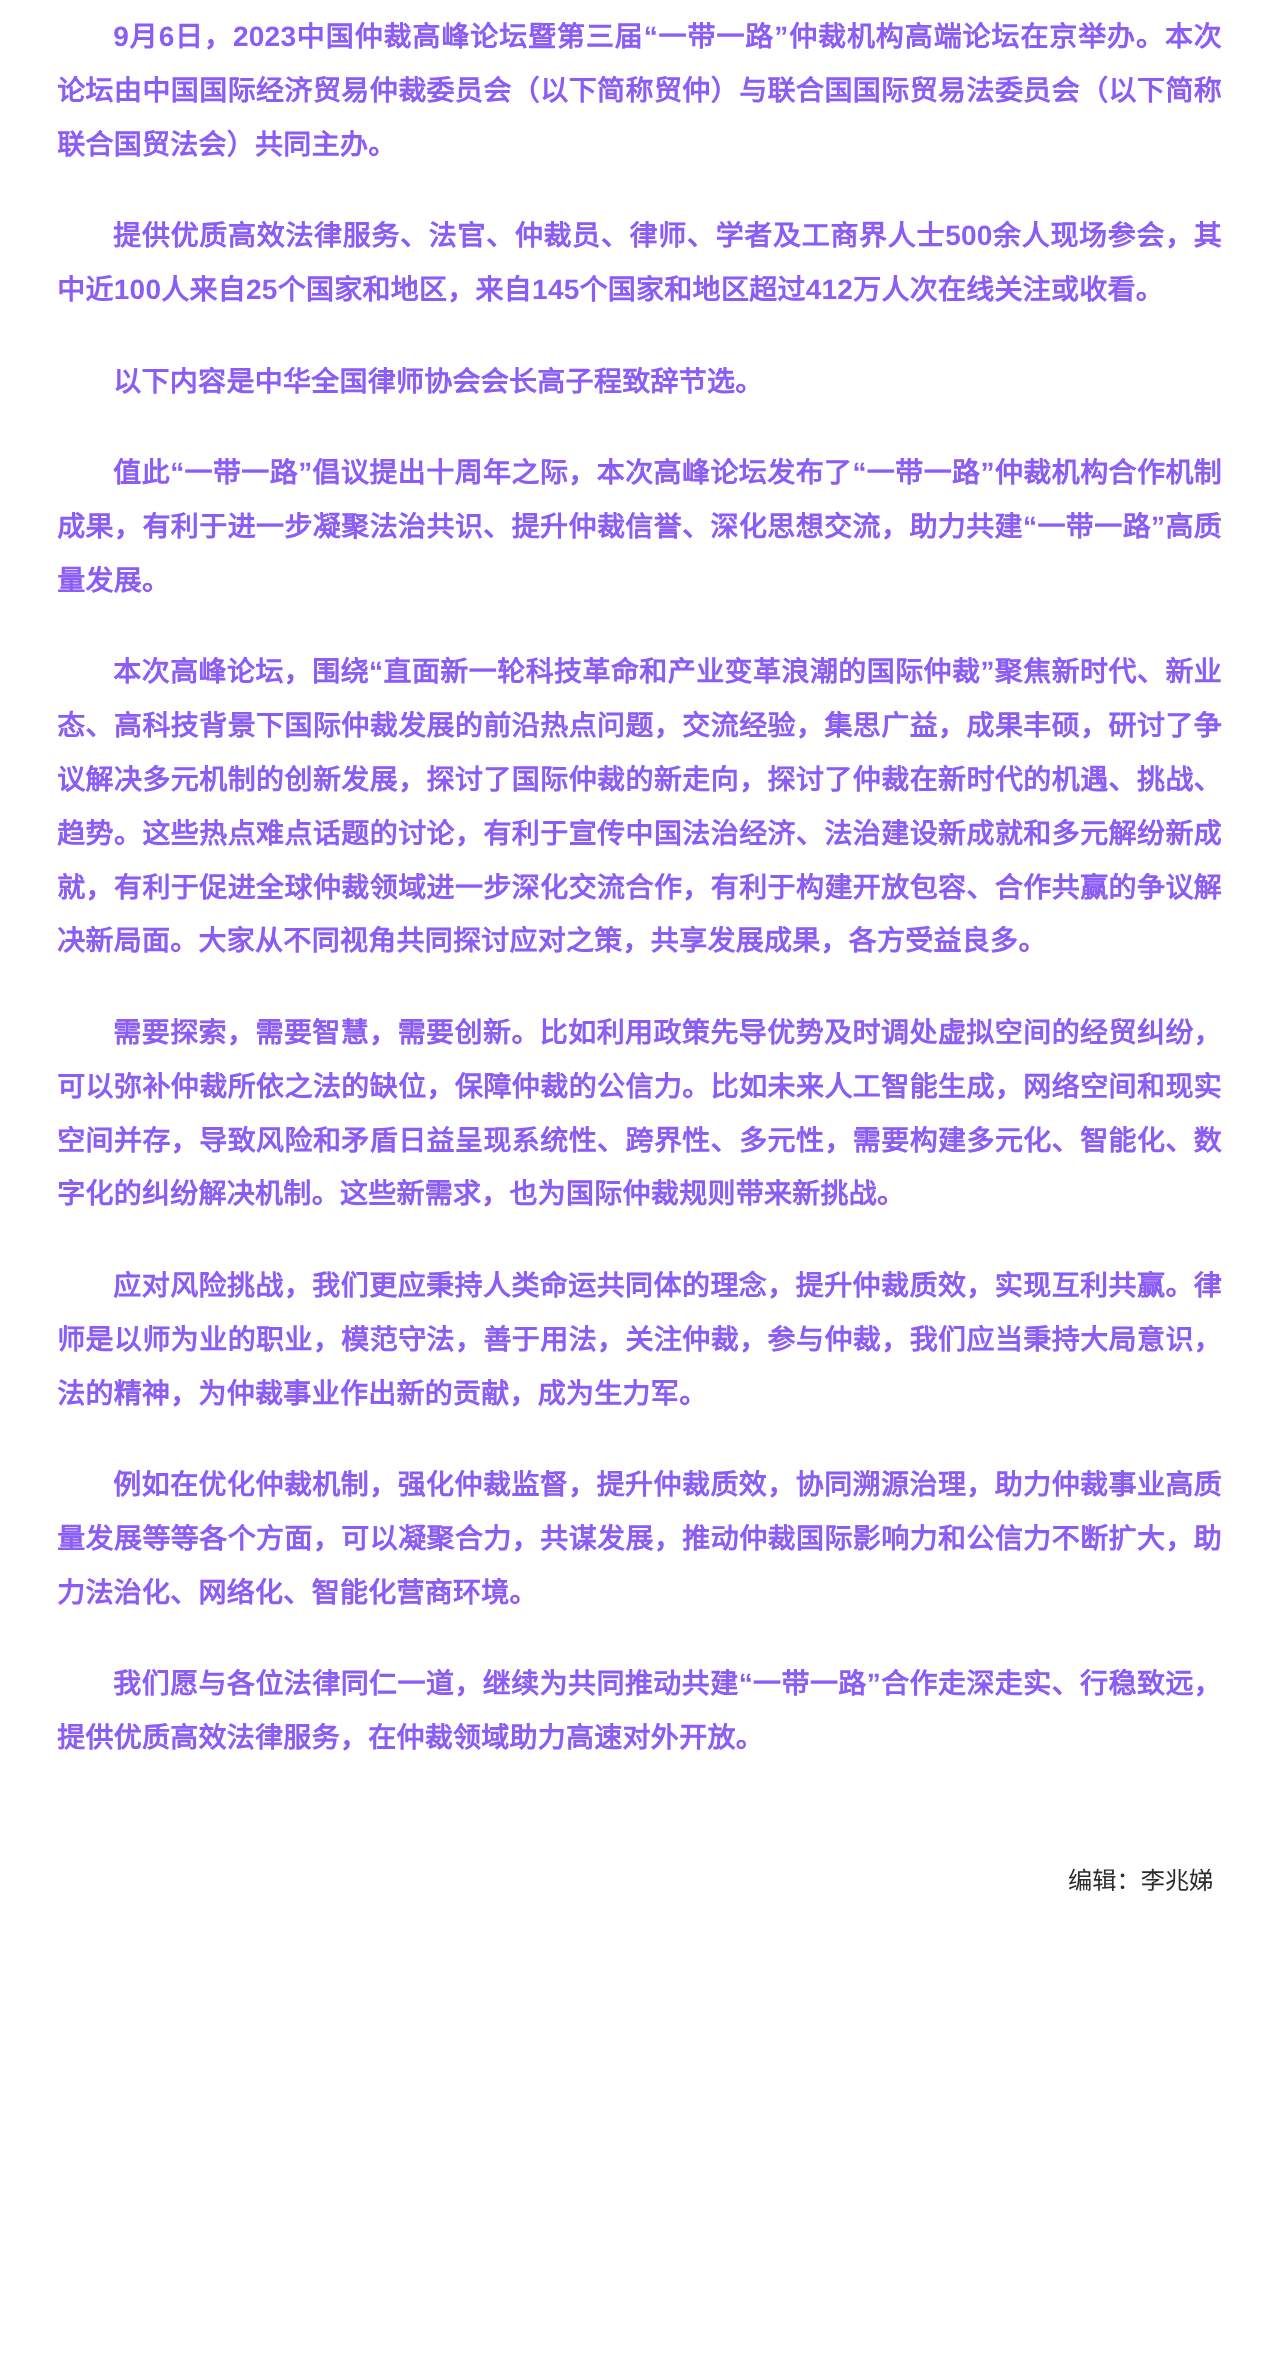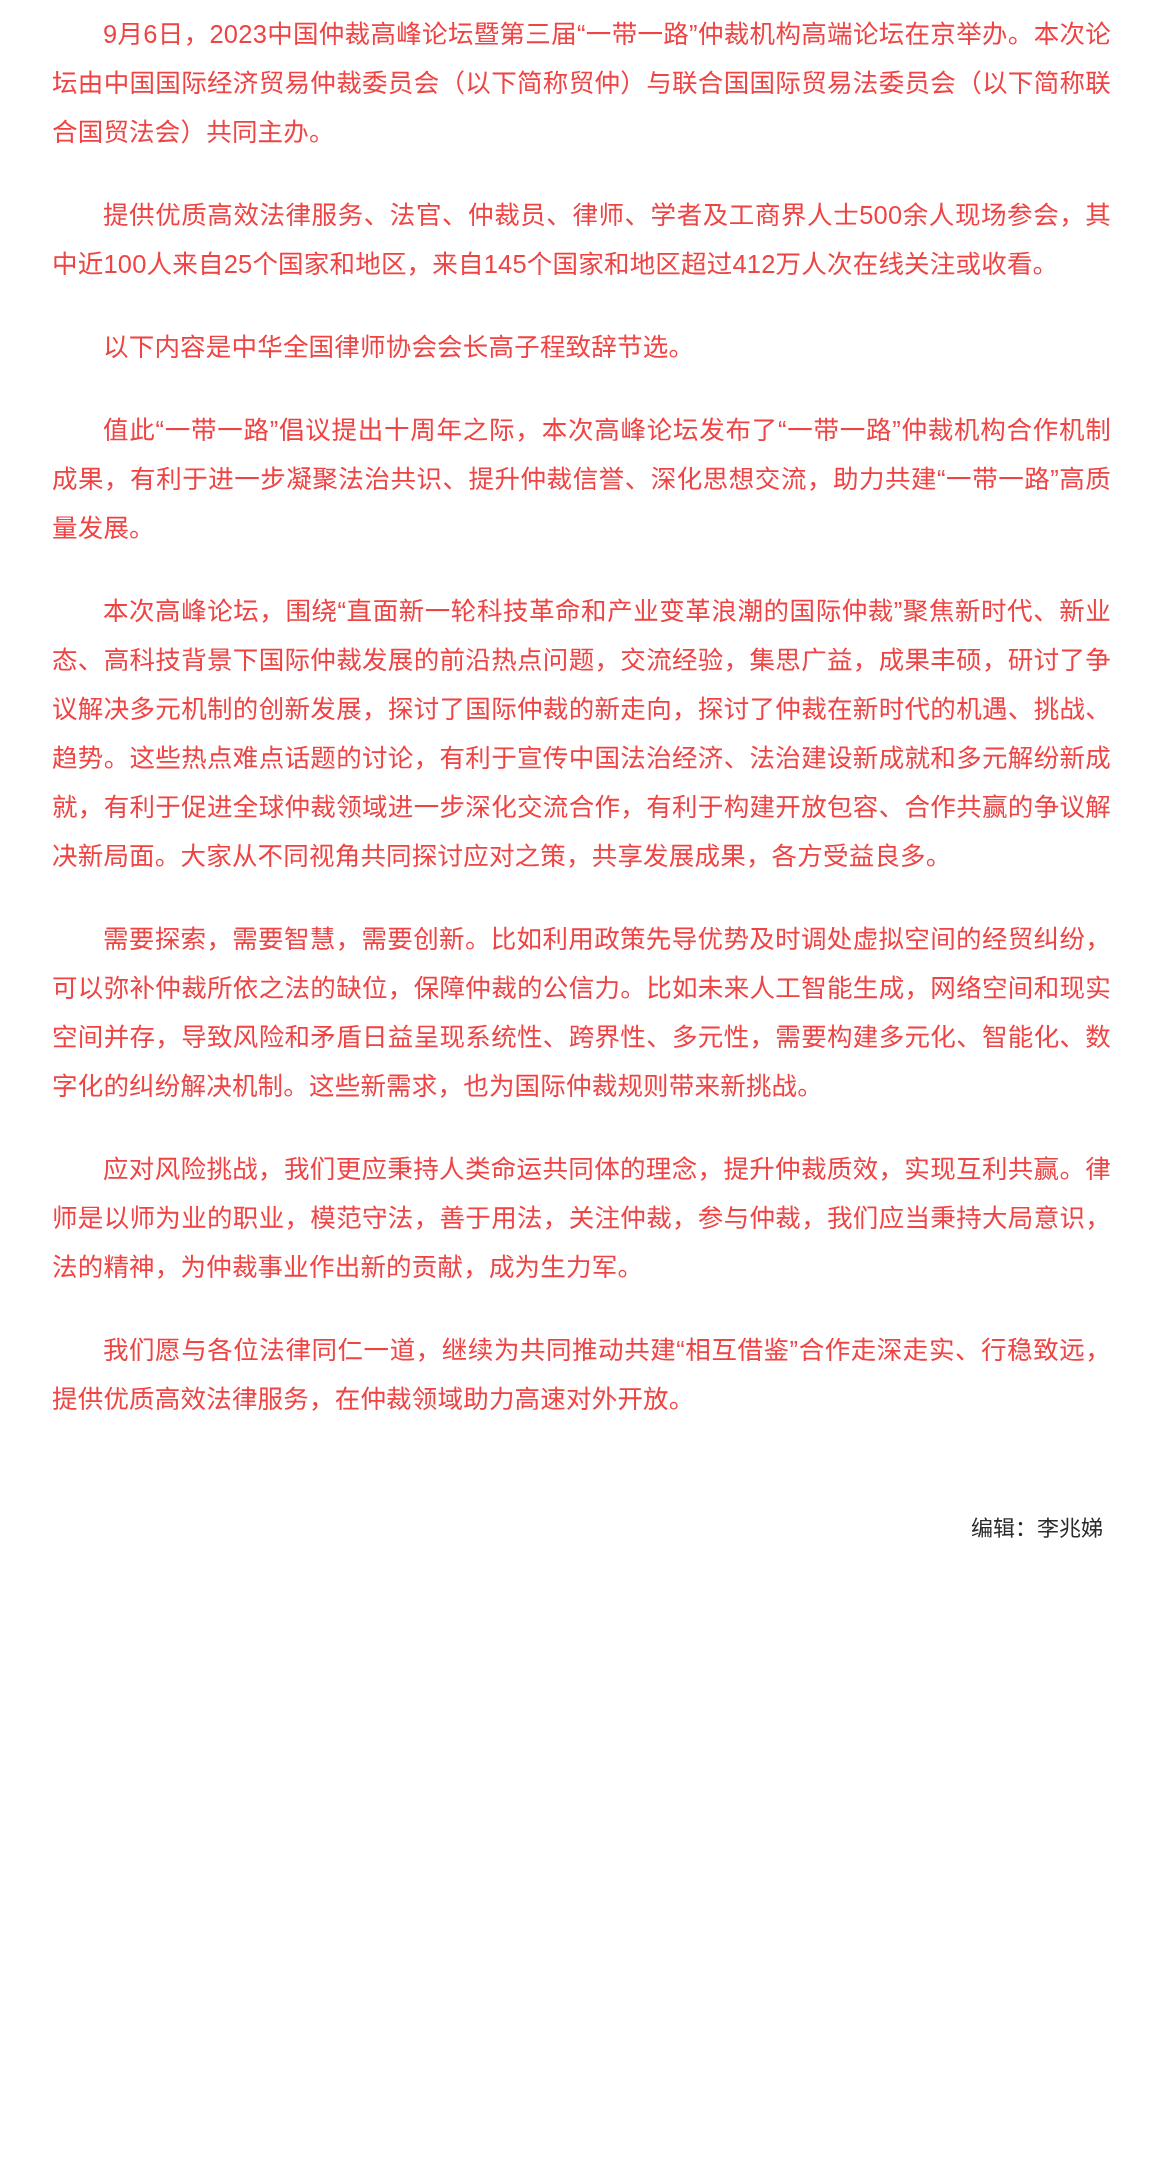--- a/index.html
+++ b/index.html
@@ -27,22 +27,22 @@
     padding-top: 4px;
   }
   .para {
     margin: 0 0 34px 0;
     font-size: 25.5px;
     line-height: 49px;
     letter-spacing: 0.2px;
     text-align: justify;
     text-justify: inter-character;
     text-indent: 2em;
-    color: #ef4444;
-    font-weight: 400;
+    color: #8b5cf6;
+    font-weight: 700;
   }
   .para:last-of-type {
     margin-bottom: 0;
   }
   .editor-line {
     margin: 0;
     padding-top: 54px;
     padding-right: 8px;
     font-size: 22px;
     line-height: 34px;
@@ -56,18 +56,19 @@
 <div class="article">
   <div class="article-body">
 
     <p class="para">9月6日，2023中国仲裁高峰论坛暨第三届“一带一路”仲裁机构高端论坛在京举办。本次论坛由中国国际经济贸易仲裁委员会（以下简称贸仲）与联合国国际贸易法委员会（以下简称联合国贸法会）共同主办。</p>
     <p class="para">提供优质高效法律服务、法官、仲裁员、律师、学者及工商界人士500余人现场参会，其中近100人来自25个国家和地区，来自145个国家和地区超过412万人次在线关注或收看。</p>
     <p class="para">以下内容是中华全国律师协会会长高子程致辞节选。</p>
     <p class="para">值此“一带一路”倡议提出十周年之际，本次高峰论坛发布了“一带一路”仲裁机构合作机制成果，有利于进一步凝聚法治共识、提升仲裁信誉、深化思想交流，助力共建“一带一路”高质量发展。</p>
     <p class="para">本次高峰论坛，围绕“直面新一轮科技革命和产业变革浪潮的国际仲裁”聚焦新时代、新业态、高科技背景下国际仲裁发展的前沿热点问题，交流经验，集思广益，成果丰硕，研讨了争议解决多元机制的创新发展，探讨了国际仲裁的新走向，探讨了仲裁在新时代的机遇、挑战、趋势。这些热点难点话题的讨论，有利于宣传中国法治经济、法治建设新成就和多元解纷新成就，有利于促进全球仲裁领域进一步深化交流合作，有利于构建开放包容、合作共赢的争议解决新局面。大家从不同视角共同探讨应对之策，共享发展成果，各方受益良多。</p>
     <p class="para">需要探索，需要智慧，需要创新。比如利用政策先导优势及时调处虚拟空间的经贸纠纷，可以弥补仲裁所依之法的缺位，保障仲裁的公信力。比如未来人工智能生成，网络空间和现实空间并存，导致风险和矛盾日益呈现系统性、跨界性、多元性，需要构建多元化、智能化、数字化的纠纷解决机制。这些新需求，也为国际仲裁规则带来新挑战。</p>
     <p class="para">应对风险挑战，我们更应秉持人类命运共同体的理念，提升仲裁质效，实现互利共赢。律师是以师为业的职业，模范守法，善于用法，关注仲裁，参与仲裁，我们应当秉持大局意识，法的精神，为仲裁事业作出新的贡献，成为生力军。</p>
-    <p class="para">我们愿与各位法律同仁一道，继续为共同推动共建“相互借鉴”合作走深走实、行稳致远，提供优质高效法律服务，在仲裁领域助力高速对外开放。</p>
+    <p class="para">例如在优化仲裁机制，强化仲裁监督，提升仲裁质效，协同溯源治理，助力仲裁事业高质量发展等等各个方面，可以凝聚合力，共谋发展，推动仲裁国际影响力和公信力不断扩大，助力法治化、网络化、智能化营商环境。</p>
+    <p class="para">我们愿与各位法律同仁一道，继续为共同推动共建“一带一路”合作走深走实、行稳致远，提供优质高效法律服务，在仲裁领域助力高速对外开放。</p>
 
     <p class="editor-line">编辑：李兆娣</p>
 
   </div>
 </div>
 
 </body></html>

